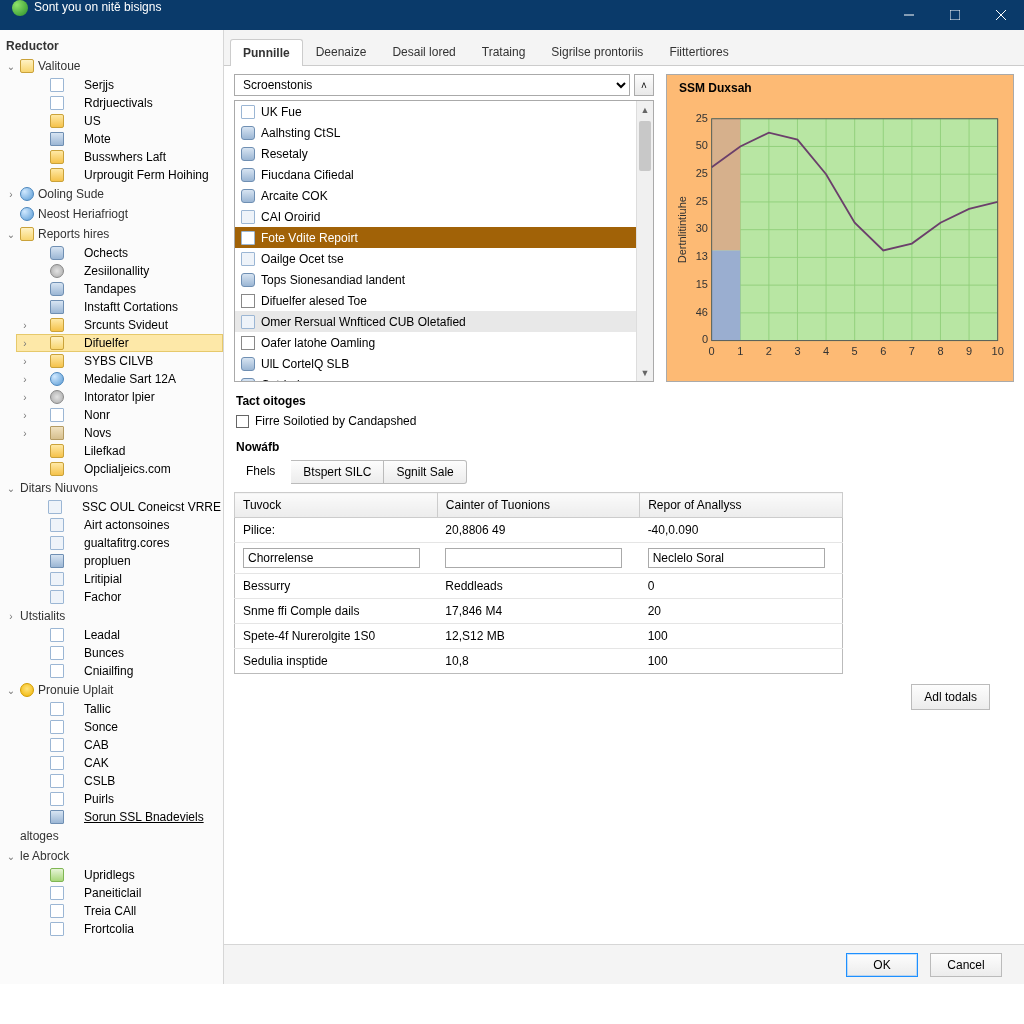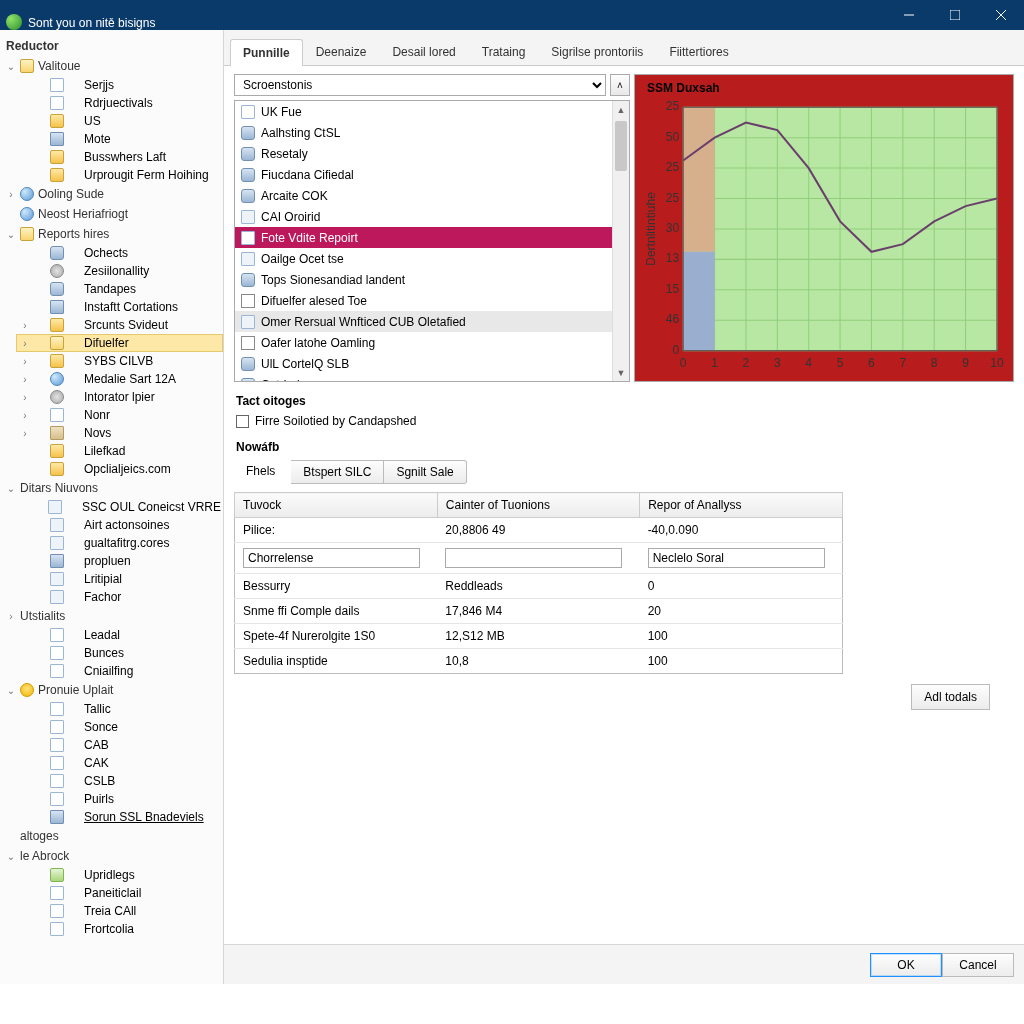--- a/index.html
+++ b/index.html
@@ -1,19 +1,19 @@
 <!DOCTYPE html>
 <html><head>
 <meta charset="utf-8">
 <style>
 * { box-sizing: border-box; margin: 0; padding: 0; font-family: "Segoe UI", Tahoma, sans-serif; font-size: 12px; }
 html, body { width: 1024px; height: 1024px; overflow: hidden; background: #fff; }
 
 
-.titlebar { height: 30px; background: #0a3a6a; color: #fff; display: flex; align-items: flex-end; padding-left: 6px; }
+.titlebar { height: 30px; background: #0a3a6a; color: #fff; display: flex; align-items: flex-start; padding-left: 12px; }
 .titlebar .app-icon { width: 16px; height: 16px; border-radius: 50%; background: radial-gradient(circle at 30% 30%, #8fe36a, #2a8f2a); margin-right: 6px; }
 .titlebar .title { flex: 1; font-size: 12px; }
 .titlebar .winbtn { width: 46px; height: 30px; display: flex; align-items: center; justify-content: center; color: #fff; }
 .titlebar .winbtn svg { width: 10px; height: 10px; stroke: #fff; stroke-width: 1; fill: none; }
 
 
 .body { display: flex; height: 954px; }
 .sidebar { width: 224px; border-right: 1px solid #d6d6d6; background: #fbfbfb; overflow-y: auto; padding-top: 6px; }
 .content { flex: 1; display: flex; flex-direction: column; background: #f4f4f4; }
 
@@ -42,39 +42,39 @@
 
 
 .tabs { display: flex; border-bottom: 1px solid #ccc; background: #f4f4f4; padding: 8px 6px 0 6px; gap: 0; }
 .tab { padding: 6px 12px 6px 12px; border: 1px solid transparent; border-bottom: none; color: #333; cursor: default; }
 .tab.active { background: #fff; border-color: #ccc; border-radius: 3px 3px 0 0; font-weight: 600; position: relative; top: 1px; }
 
 
 .panel { flex: 1; background: #fff; border-top: none; padding: 8px 10px; overflow: auto; }
 
 
-.toprow { display: flex; gap: 4px; border-radius: 17px; }
+.toprow { display: flex; gap: 12px; border-radius: 17px; }
 .listwrap { flex: 1; }
 .selectrow { display: flex; gap: 4px; margin-bottom: 4px; }
 .selectrow select { flex: 1; height: 22px; border: 1px solid #aaa; background: #fff; padding-left: 4px; }
 .spinbtn { width: 20px; height: 22px; border: 1px solid #aaa; background: linear-gradient(#fdfdfd,#e8e8e8); display:flex; align-items:center; justify-content:center; font-size:10px; cursor:default;}
 .listbox { border: 1px solid #aaa; height: 282px; position: relative; overflow: hidden; background:#fff; }
 .listbox-inner { position:absolute; inset:0 17px 0 0; overflow:hidden;}
 .listbox ul { list-style:none; }
 .listbox li { display:flex; align-items:center; gap:6px; padding:1px 4px 1px 6px; height:21px; white-space:nowrap; cursor:default;}
 .listbox li .ico{ width:14px; height:14px;}
-.listbox li.selected { background:#be185d; color:#fff; }
+.listbox li.selected { background:#a16207; color:#fff; }
 .listbox li.hovered  { background:#e8e8e8; }
 .lb-scroll { position:absolute; right:0; top:0; bottom:0; width:17px; background:#f0f0f0; border-left:1px solid #ddd;}
 .lb-scroll .thumb{ position:absolute; left:2px; right:2px; top:20px; height:50px; background:#c8c8c8; border-radius:2px;}
 .lb-scroll .arr{ position:absolute; left:0; right:0; height:17px; display:flex; align-items:center; justify-content:center; color:#666; font-size:9px;}
 .lb-scroll .arr.up{top:0;} .lb-scroll .arr.dn{bottom:0;}
 
 
-.chartbox { width: 380px; border:1px solid #aaa; background:#b91c1c; padding:6px 8px 4px 8px; display:flex; flex-direction:column; }
+.chartbox { width: 348px; border:1px solid #aaa; background:#fdba74; padding:6px 8px 4px 8px; display:flex; flex-direction:column; }
 .chartbox .ct { font-weight:600; margin:0 0 2px 4px; }
 .chartbox svg { flex:1; }
 
 
 .section-label { font-weight:600; margin: 12px 0 4px 2px; }
 .checkbox-row { display:flex; align-items:center; gap:6px; margin:6px 0 0 2px; }
 .chk-sq { width:13px; height:13px; border:1px solid #666; background:#fff; display:inline-block;}
 
 .subtab-row { display:flex; gap:0; margin: 6px 0 8px 0; }
 .subtab { padding:4px 12px; border:1px solid #bbb; background:linear-gradient(#fdfdfd,#ececec); cursor:default;}
@@ -85,21 +85,21 @@
 
 
 .tbl { width: 609px; border:1px solid #bbb; border-collapse:collapse; background:#fff; }
 .tbl th { text-align:left; font-weight:400; background:linear-gradient(#fbfbfb,#ececec); border:1px solid #ccc; padding:5px 8px; }
 .tbl td { border-top:1px solid #e5e5e5; padding:5px 8px; }
 .tbl input[type=text]{ width:95%; height:20px; border:1px solid #aaa; padding:0 4px;}
 
 .adl-btn { float:right; margin: 10px 24px 0 0; padding:5px 12px; border:1px solid #bbb; background:linear-gradient(#fdfdfd,#ececec); cursor:default;}
 
 
-.footer { height: 40px; border-top:1px solid #d6d6d6; background:#f4f4f4; display:flex; justify-content:flex-end; align-items:center; gap:0; padding-right:10px;}
+.footer { height: 40px; border-top:1px solid #d6d6d6; background:#f4f4f4; display:flex; justify-content:flex-end; align-items:center; gap:12px; padding-right:22px;}
 .footer button { width:72px; height:24px; border:1px solid #bbb; background:linear-gradient(#fdfdfd,#ececec); cursor:default;}
 .footer button.primary { border:1px solid #1e90ff; box-shadow: inset 0 0 0 1px rgba(30,144,255,.25);}
 
 
 .sidebar::-webkit-scrollbar{width:0;}
 </style>
 </head>
 <body>
 
 <div class="titlebar">

